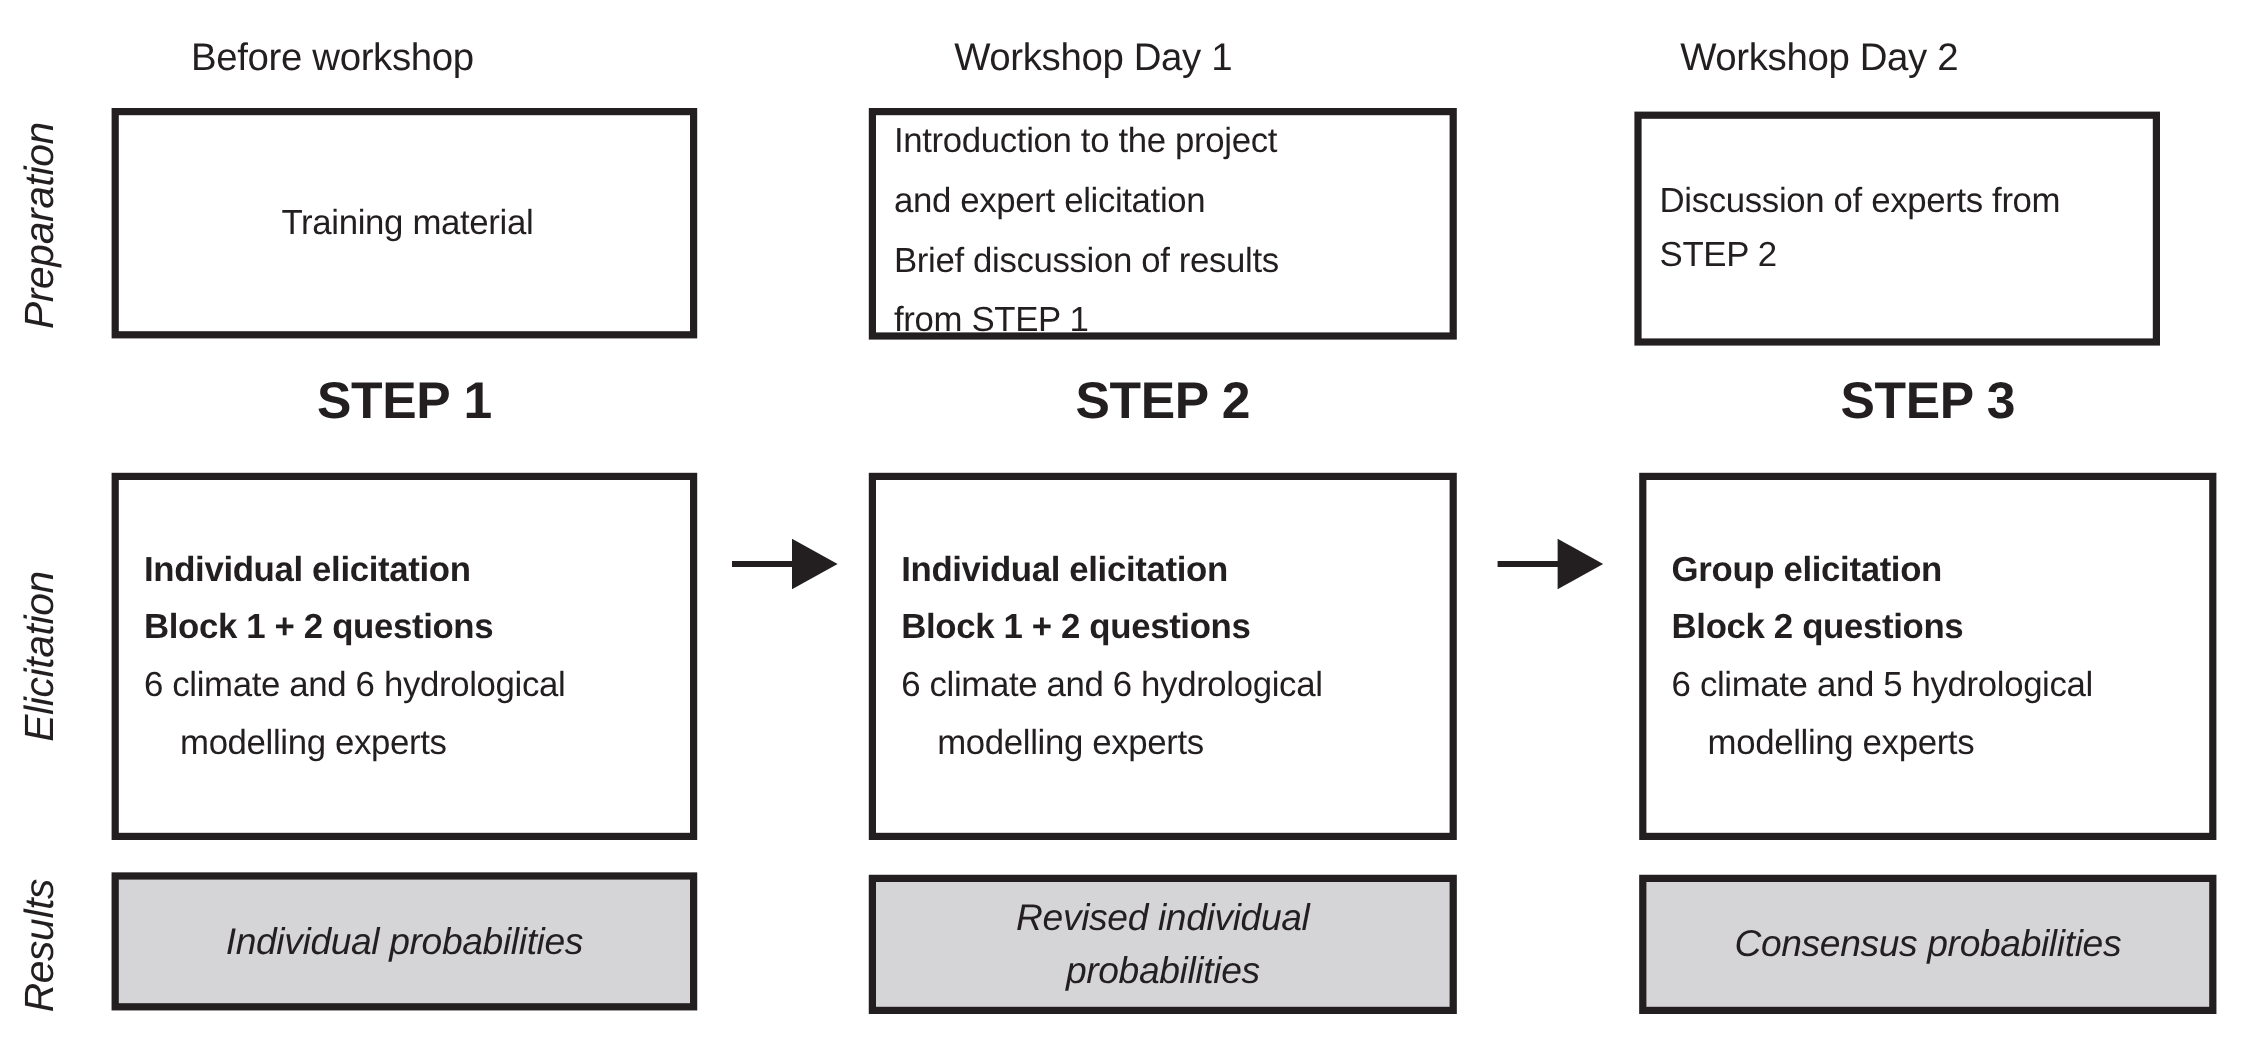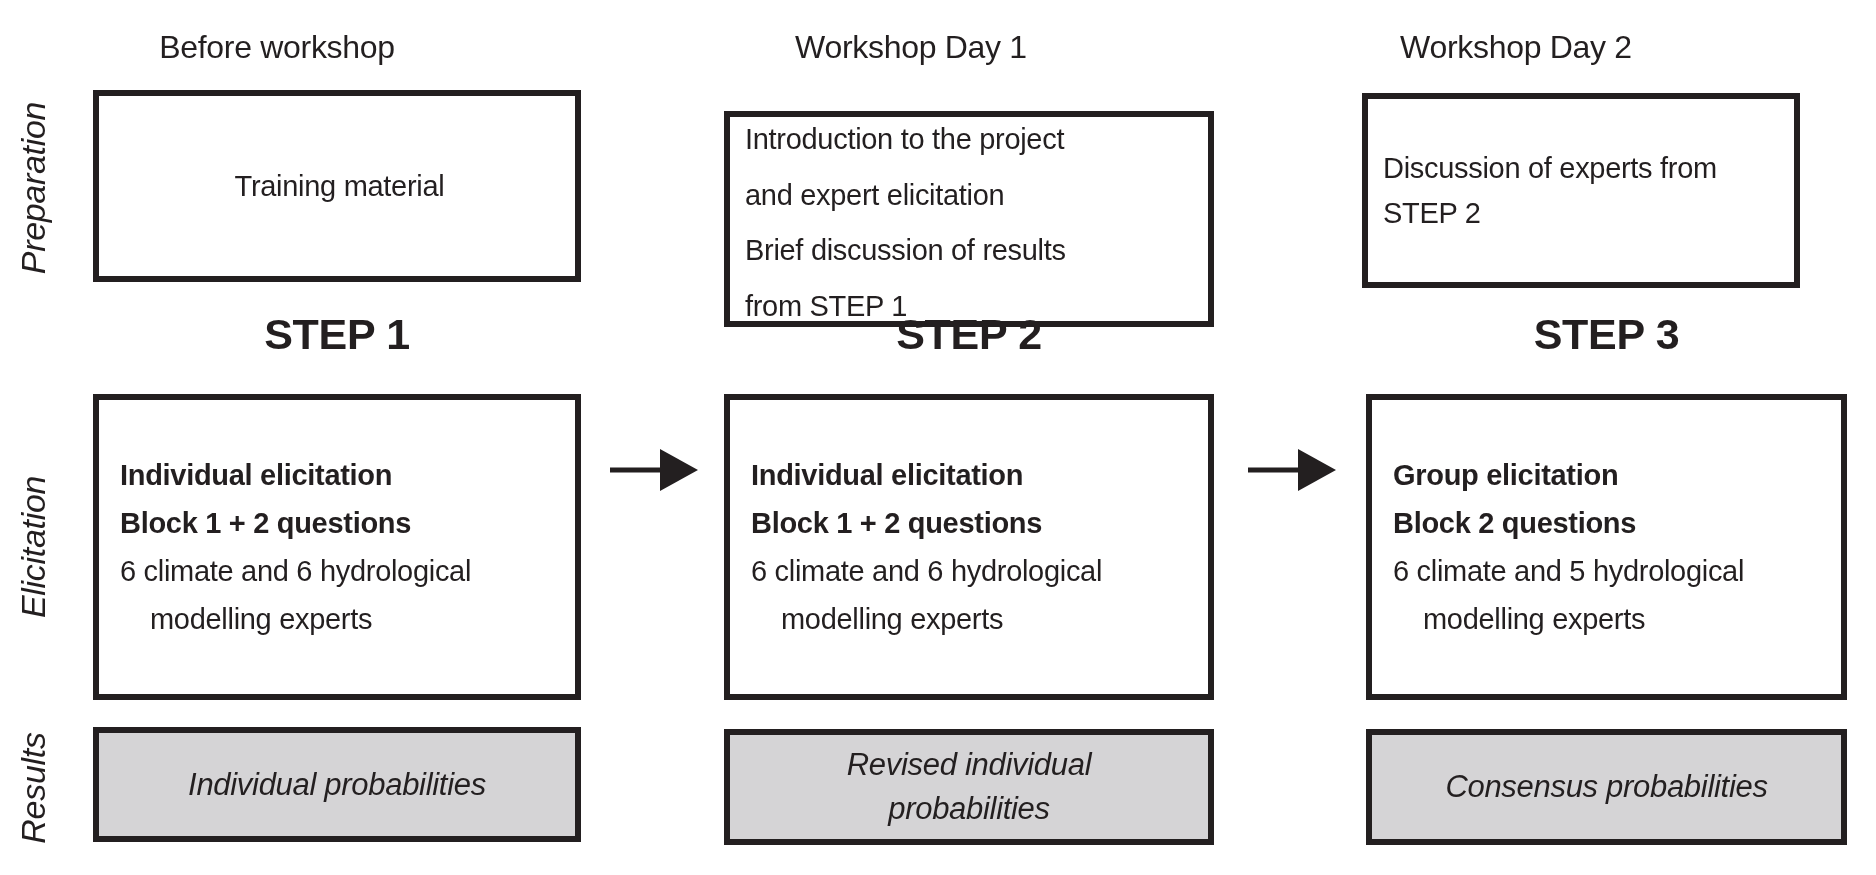--- a/index.html
+++ b/index.html
@@ -101,21 +101,21 @@
   <div class="col-header" style="left:1276px; width:480px;">Workshop Day 2</div>
 
   <div class="rot-label" style="left:-117px; top:166px;">Preparation</div>
   <div class="rot-label" style="left:-117px; top:525px;">Elicitation</div>
   <div class="rot-label" style="left:-117px; top:766px;">Results</div>
 
   <div class="box prep-box centered" style="left:93px; top:90px; width:488px; height:192px;">
     <div class="line">Training material</div>
   </div>
 
-  <div class="box prep-box" style="left:724px; top:111px; width:490px; height:216px;gap:18px;">
+  <div class="box prep-box" style="left:724px; top:90px; width:490px; height:193px;gap:18px;">
     <div class="line">Introduction to the project</div>
     <div class="line">and expert elicitation</div>
     <div class="line">Brief discussion of results</div>
     <div class="line">from STEP 1</div>
   </div>
 
   <div class="box prep-box" style="left:1362px; top:93px; width:438px; height:195px;">
     <div class="line">Discussion of experts from</div>
     <div class="line">STEP 2</div>
   </div>

